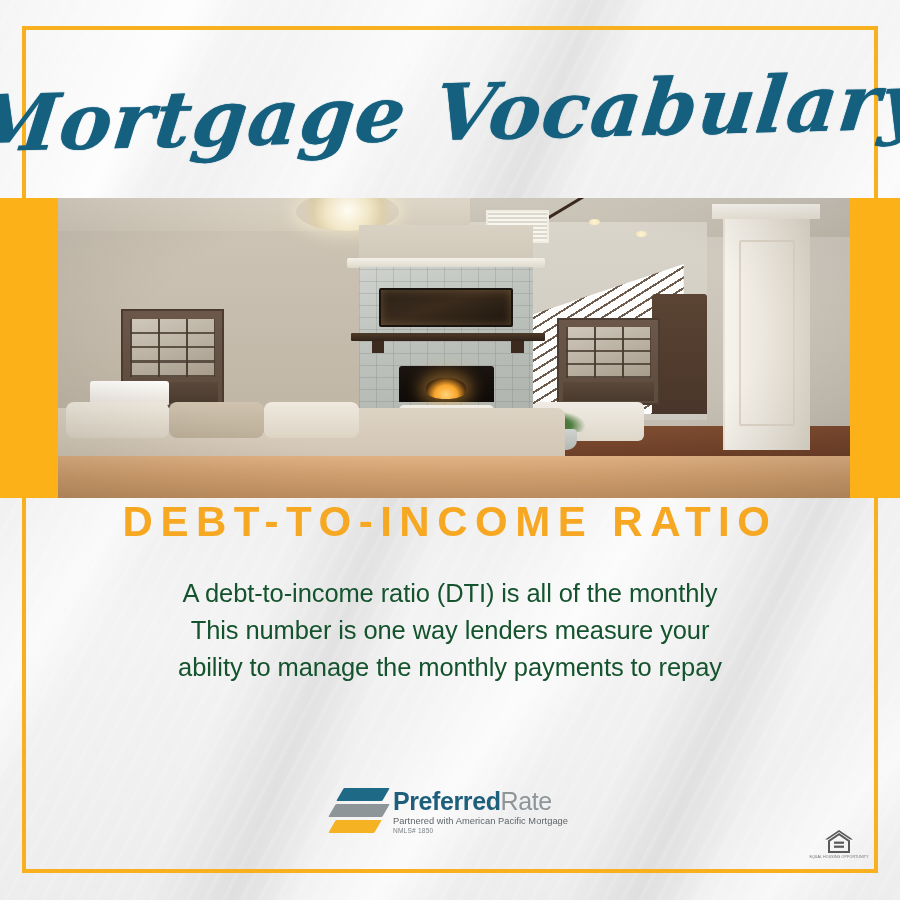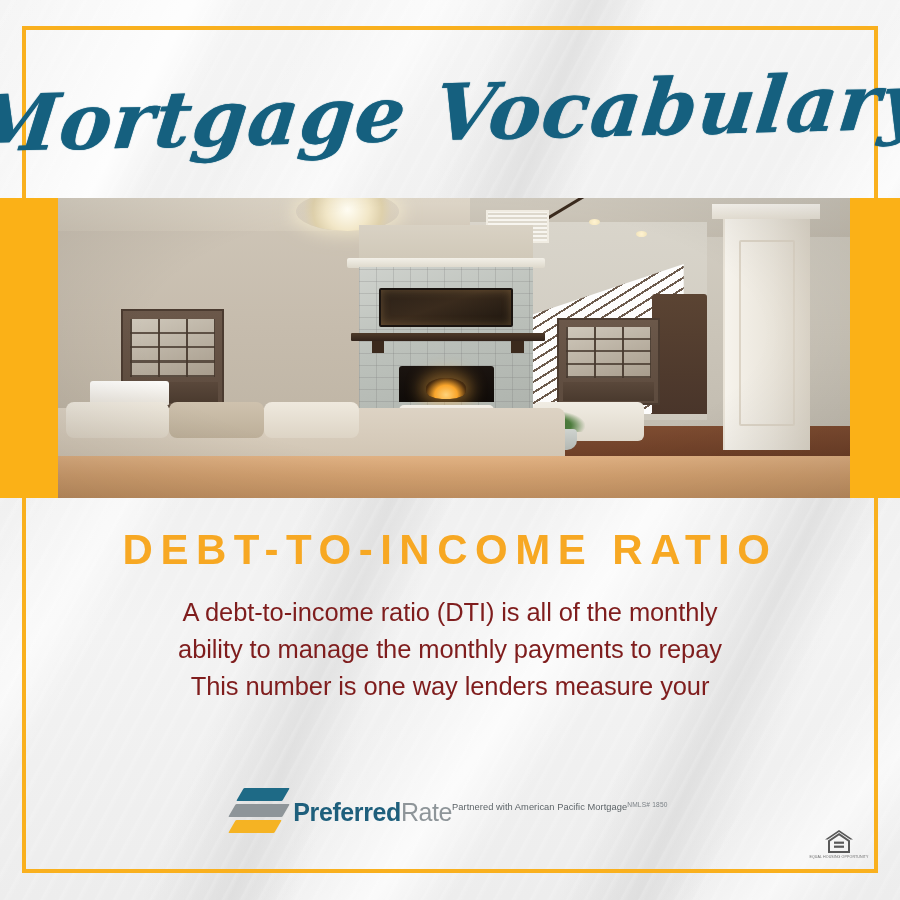--- a/index.html
+++ b/index.html
@@ -229,49 +229,48 @@
   
   .content{
     position:absolute; left:0; top:498px; width:900px; height:402px; z-index:4;
   }
   .headline{
     text-align:center;
     font-size:42px;
     font-weight:700;
     letter-spacing:7.5px;
     color:#F7A823;
-    margin-top:28px;
     font-family:"Liberation Sans", sans-serif;
   }
   .body-copy{
-    margin:20px auto 0;
+    margin:29px auto 0;
     width:700px;
     text-align:center;
     font-size:25.5px;
     line-height:1.46;
-    color:#7f1d1d;
+    color:#14532d;
     font-family:"Liberation Sans", sans-serif;
     letter-spacing:-.1px;
   }
 
   
   .logo-wrap{
     position:absolute; left:0; top:290px; width:900px;
     display:flex; align-items:center; justify-content:center;
   }
   .logo{
     display:flex; align-items:center; gap:7px;
   }
   .logo-mark{ position:relative; width:54px; height:48px; flex:0 0 54px; }
   .bar{ position:absolute; left:0; width:54px; height:13px;
         transform:skewX(-30deg); border-radius:1px; }
   .bar-teal{ top:0; background:#1E6A86; width:46px; left:8px; }
   .bar-gray{ top:16px; background:#8E9599; }
   .bar-gold{ top:32px; background:#F5B323; width:46px; left:0; }
-  .logo-text{ display:flex; flex-direction:row; line-height:1; }
+  .logo-text{ display:flex; flex-direction:column; line-height:1; }
   .logo-name{ font-size:25px; font-weight:700; letter-spacing:-.4px;
               font-family:"Liberation Sans", sans-serif; }
   .logo-name .pref{ color:#1E5F7C; }
   .logo-name .rate{ color:#8E9599; font-weight:400; }
   .logo-tag{ font-size:9.3px; color:#5d6468; margin-top:3px; letter-spacing:.05px; }
   .logo-nmls{ font-size:6.6px; color:#7b8186; margin-top:2px; letter-spacing:.2px; }
 
   
   .eho{
     position:absolute; right:44px; bottom:38px;
@@ -369,22 +368,22 @@
       </div>
     </div>
   </div>
 
   <div class="content">
 
     <div class="headline">DEBT-TO-INCOME RATIO</div>
 
     <div class="body-copy">
       <div>A debt-to-income ratio (DTI) is all of the monthly</div>
+      <div>This number is one way lenders measure your</div>
       <div>ability to manage the monthly payments to repay</div>
-      <div>This number is one way lenders measure your</div>
     </div>
 
     <div class="logo-wrap">
       <div class="logo">
         <div class="logo-mark">
           <div class="bar bar-teal"></div>
           <div class="bar bar-gray"></div>
           <div class="bar bar-gold"></div>
         </div>
         <div class="logo-text">

